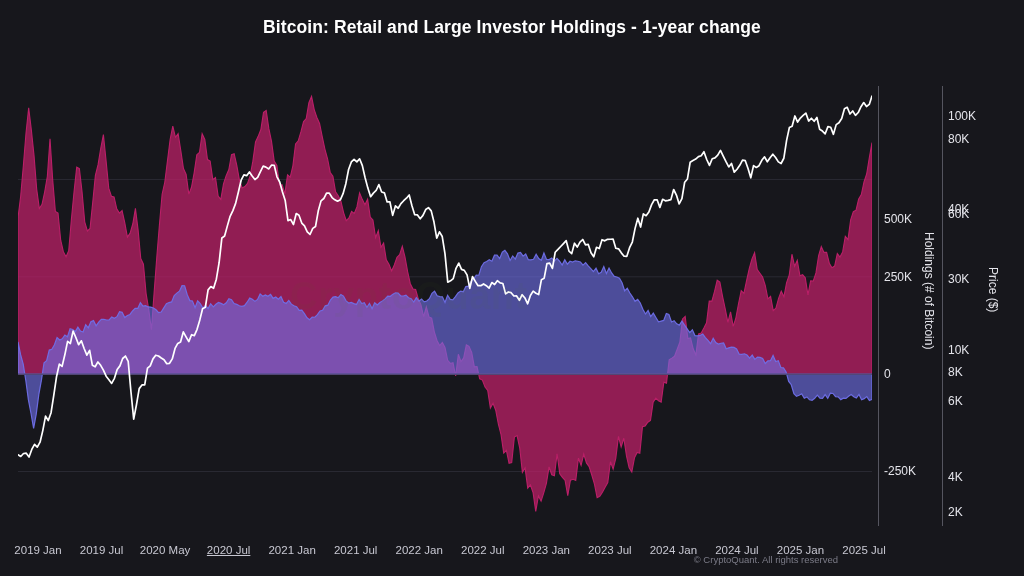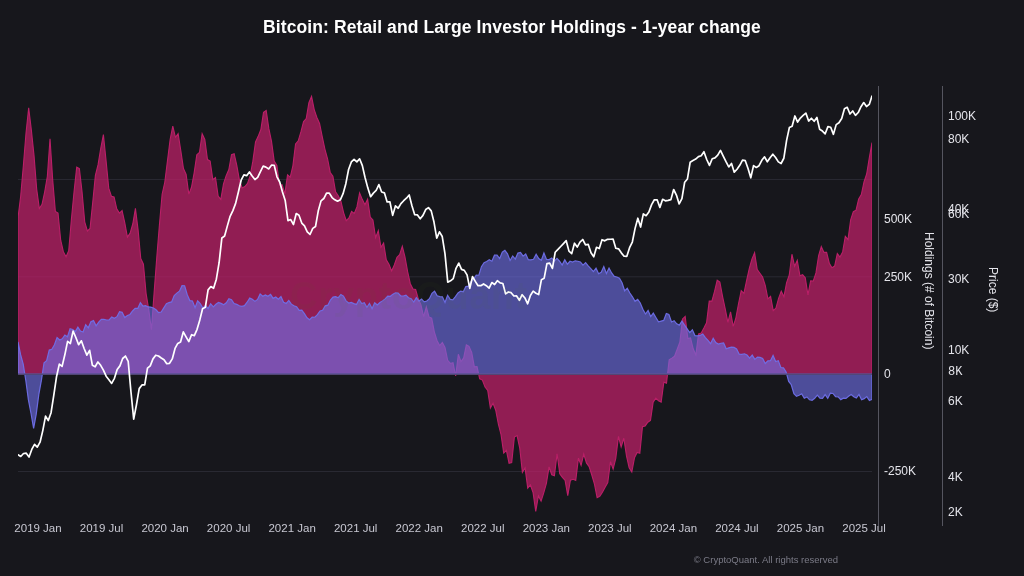--- a/index.html
+++ b/index.html
@@ -51,21 +51,21 @@
   .price-tick    { left:948px; }
 
   .axis-title {
     position:absolute; font-size:12px; color:#e4e4ea;
     white-space:nowrap; transform-origin:0 0;
     transform:rotate(90deg);
   }
   #holdings-axis-title { left:936px; top:232px; }
   #price-axis-title    { left:1000px; top:267px; }
 
-  #x-axis-labels { position:absolute; left:0; top:522px; width:1024px; height:16px; }
+  #x-axis-labels { position:absolute; left:0; top:544px; width:1024px; height:16px; }
   .x-tick-label {
     position:absolute; font-size:11.5px; color:#c8c8d2;
     transform:translateX(-50%); white-space:nowrap;
   }
 
   #copyright {
     position:absolute; right:14px; top:554px;
     font-size:9.5px; color:#7b7b87; white-space:nowrap;
   }
 </style>
@@ -101,34 +101,34 @@
       <div class="tick-label holdings-tick" style="top: 374.142px;">0</div>
       <div class="tick-label holdings-tick" style="top: 471.487px;">-250K</div>
     </div>
   <div id="price-ticks">
       <div class="tick-label price-tick" style="top: 116.386px;">100K</div>
       <div class="tick-label price-tick" style="top: 138.979px;">80K</div>
       <div class="tick-label price-tick" style="top: 168.107px; margin-top: 46px;">60K</div>
       <div class="tick-label price-tick" style="top: 209.161px;">40K</div>
       <div class="tick-label price-tick" style="top: 279.342px;">30K</div>
       <div class="tick-label price-tick" style="top: 349.524px;">10K</div>
-      <div class="tick-label price-tick" style="top: 372.117px; font-family: Liberation Mono, monospace;">8K</div>
+      <div class="tick-label price-tick" style="top: 372.117px;">8K</div>
       <div class="tick-label price-tick" style="top: 401.245px;">6K</div>
       <div class="tick-label price-tick" style="top: 442.298px; margin-top: 35px;">4K</div>
       <div class="tick-label price-tick" style="top: 512.48px;">2K</div>
     </div>
 
   <div class="axis-title" id="holdings-axis-title">Holdings (# of Bitcoin)</div>
   <div class="axis-title" id="price-axis-title">Price ($)</div>
 
   <div id="x-axis-labels">
       <div class="x-tick-label" style="left: 38px;">2019 Jan</div>
       <div class="x-tick-label" style="left: 101.538px;">2019 Jul</div>
-      <div class="x-tick-label" style="left: 165.077px;">2020 Jan</div>
-      <div class="x-tick-label" style="left: 228.615px;">2020 Jul</div>
+      <div class="x-tick-label" style="left: 165.077px;">2020 May</div>
+      <div class="x-tick-label" style="left: 228.615px; text-decoration: underline;">2020 Jul</div>
       <div class="x-tick-label" style="left: 292.154px;">2021 Jan</div>
       <div class="x-tick-label" style="left: 355.692px;">2021 Jul</div>
       <div class="x-tick-label" style="left: 419.231px;">2022 Jan</div>
       <div class="x-tick-label" style="left: 482.769px;">2022 Jul</div>
       <div class="x-tick-label" style="left: 546.308px;">2023 Jan</div>
       <div class="x-tick-label" style="left: 609.846px;">2023 Jul</div>
       <div class="x-tick-label" style="left: 673.385px;">2024 Jan</div>
       <div class="x-tick-label" style="left: 736.923px;">2024 Jul</div>
       <div class="x-tick-label" style="left: 800.462px;">2025 Jan</div>
       <div class="x-tick-label" style="left: 864px;">2025 Jul</div>

